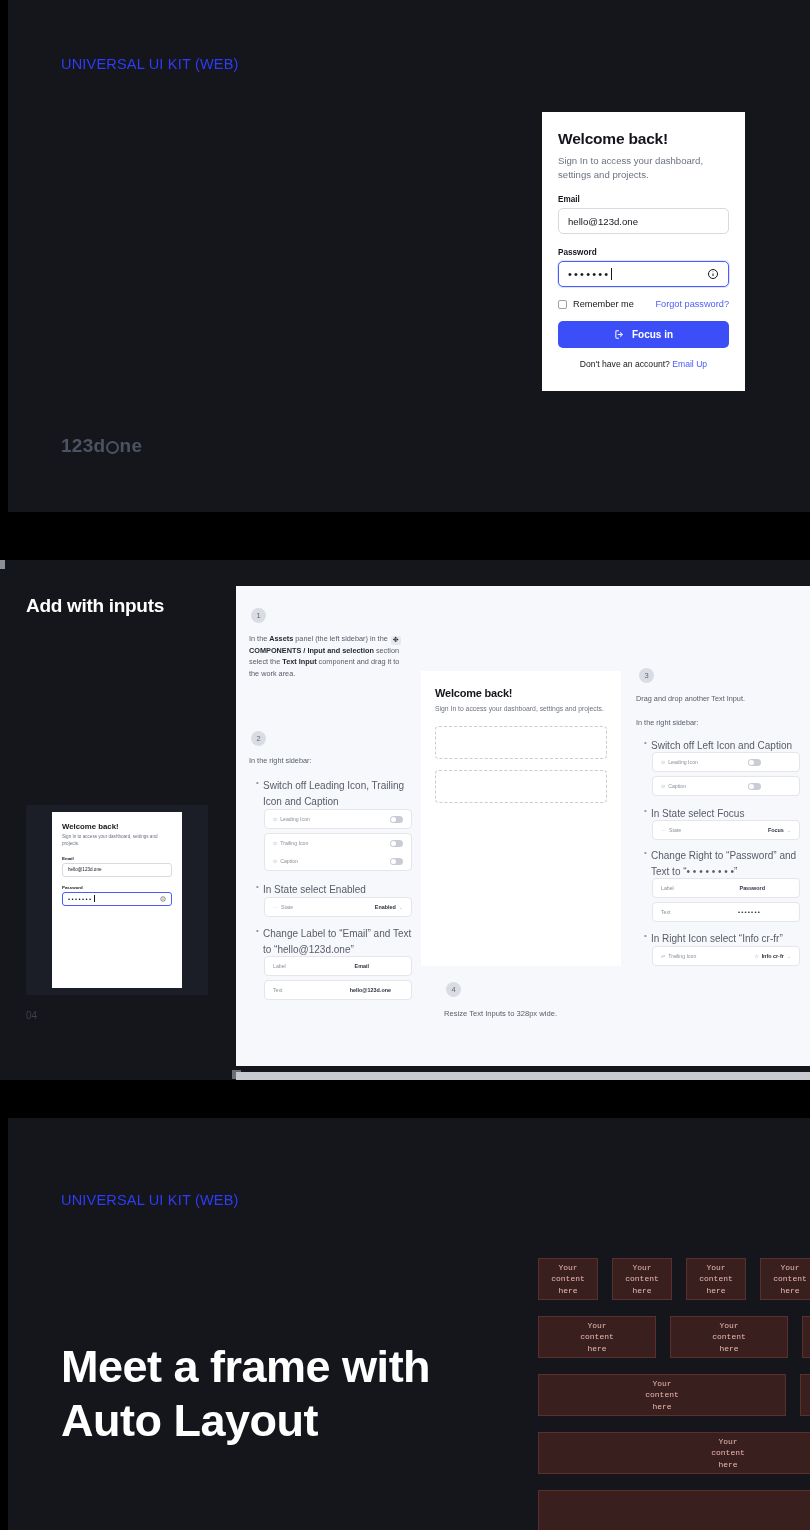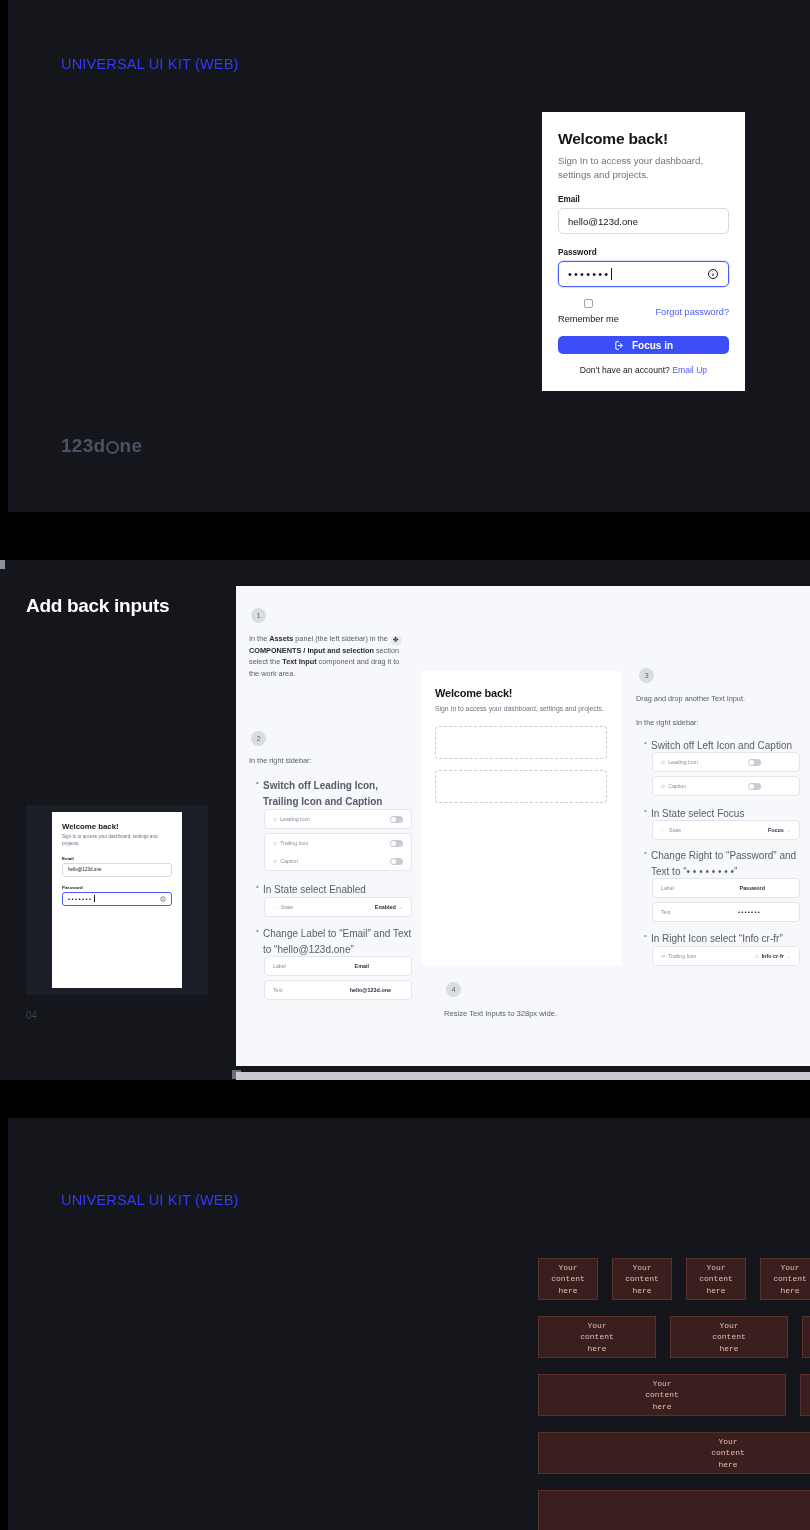--- a/index.html
+++ b/index.html
@@ -70,21 +70,21 @@
     height: 26px; border: 1px solid #d7dae0; border-radius: 5px;
     background: #fff; display: flex; align-items: center;
     padding: 0 9px; font-size: 9.6px; color: #14161c;
   }
   .f-box.focus { border: 1.6px solid #4a5df9; box-shadow: 0 0 0 1px rgba(74,93,249,.18); }
   .f-box .dots { letter-spacing: 2.2px; font-size: 11px; color:#14161c; }
   .f-box .caret { width: 1px; height: 12px; background: #14161c; margin-left: 1px; }
   .f-box .spacer { flex: 1; }
   .info-ic { width: 12px; height: 12px; color:#14161c; }
   .row-between { display:flex; align-items:center; justify-content:space-between; margin-top: 12px; }
-  .remember { display:flex; align-items:center; gap:6px; font-size: 9.2px; color:#14161c;flex-direction:column; }
+  .remember { display:flex; align-items:center; gap:6px; font-size: 9.2px; color:#14161c; }
   .cbx { width: 9px; height: 9px; border:1px solid #9aa1ad; border-radius:2px; background:#fff; }
   .forgot { font-size: 9.2px; color:#4a5df9; }
   .btn-signin {
     margin-top: 12px; height: 27px; border-radius: 5px; background:#3b4ef7;
     color:#fff; font-size:10px; font-weight:700;
     display:flex; align-items:center; justify-content:center; gap:7px;
   }
   .btn-signin svg { width: 11px; height: 11px; }
   .sc-foot { margin-top: 11px; text-align:center; font-size: 8.6px; color:#14161c; }
   .sc-foot a { color:#4a5df9; text-decoration:none; }
@@ -263,21 +263,21 @@
       <div class="sc-foot">
         <span>Don't have an account?</span>
         <a href="#">Email Up</a>
       </div>
     </div>
   </section>
 
   <div class="band" style="top:512px; height:48px;"></div>
 
   <section id="slide-2">
-    <div class="s2-title">Add back inputs</div>
+    <div class="s2-title">Add with inputs</div>
     <div class="s2-pageno">04</div>
 
     <div class="mini-wrap">
       <div class="mini-card">
         <div class="mc-title">Welcome back!</div>
         <div class="mc-sub">Sign In to access your dashboard, settings and projects.</div>
         <div class="mc-label">Email</div>
         <div class="mc-box">
           <span>hello@123d.one</span>
         </div>
@@ -303,21 +303,21 @@
         <div class="pv-dashed"></div>
         <div class="pv-dashed"></div>
       </div>
 
       <div class="stepnum" style="left:15px; top:22px;">1</div>
       <div class="ptext" style="left:13px; top:47px; width:162px;">In the <b>Assets</b> panel (the left sidebar) in the <span class="chipicon">✥</span> <b>COMPONENTS / Input and selection</b> section select the <b>Text Input</b> component and drag it to the work area.</div>
 
       <div class="stepnum" style="left:15px; top:145px;">2</div>
       <div class="ptext" style="left:13px; top:169px; width:165px;">In the right sidebar:</div>
 
-      <div class="bullet" style="left:27px; top:192px; width:150px;font-weight:bold;">Switch off Leading Icon, Trailing Icon and Caption</div>
+      <div class="bullet" style="left:27px; top:192px; width:150px;">Switch off Leading Icon, Trailing Icon and Caption</div>
 
       <div class="prop-card" style="left:28px; top:223px; width:148px; height:20px;">
         <div class="prop-row">
           <span class="pname">
             <span class="micon">⊙</span>
             <span>Leading Icon</span>
           </span>
           <span class="pgap"></span>
           <span class="toggle"></span>
         </div>
@@ -465,20 +465,22 @@
     <div class="panel-grip-top" style="left:-4px; top:0px;"></div>
   </section>
 
   <div class="panel-grip"></div>
   <div class="panel-scroll-track"></div>
 
   <div class="band" style="top:1080px; height:38px;"></div>
 
   <section class="slide" id="slide-3">
     <div class="kicker" style="left:53px; top:74px;">UNIVERSAL UI KIT (WEB)</div>
+    <div class="hero-title" style="left:53px; top:222px;">Meet a frame with
+Auto Layout</div>
 
     <div class="al-grid" id="al-grid">
         <div class="al-row">
           <div class="al-box" style="width: 60px; height: 42px;">Your
 content
 here</div>
           <div class="al-box" style="width: 60px; height: 42px;">Your
 content
 here</div>
           <div class="al-box" style="width: 60px; height: 42px;">Your

